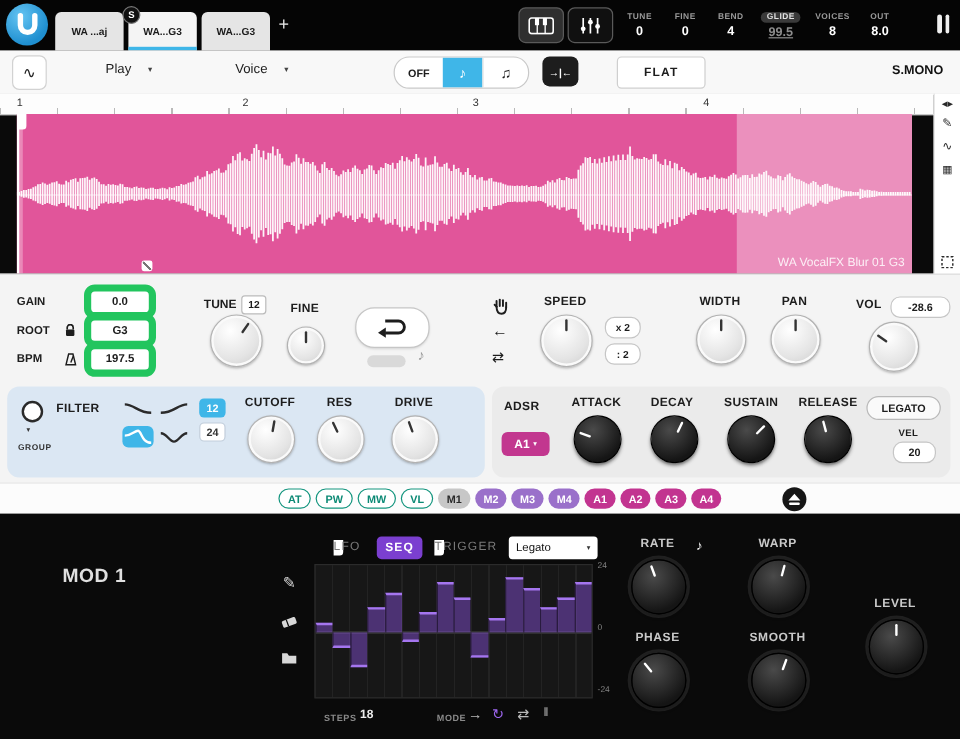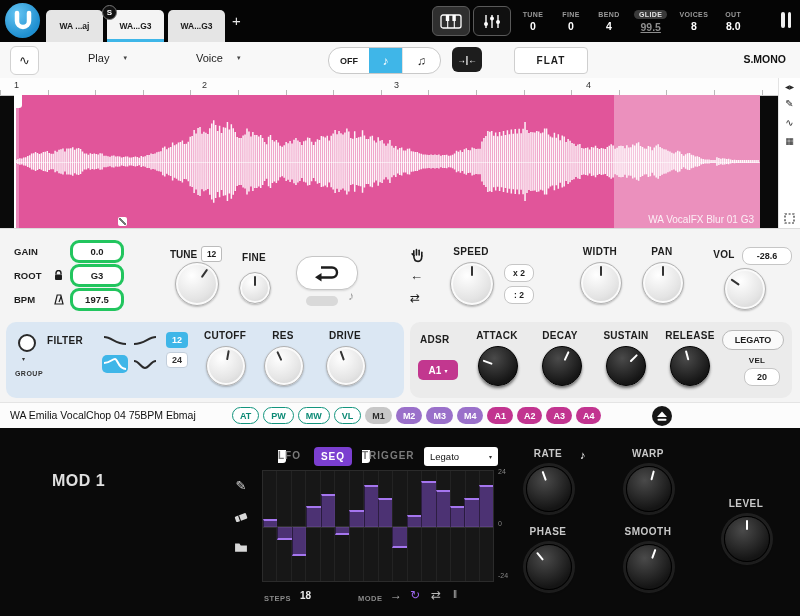--- a/index.html
+++ b/index.html
@@ -66,21 +66,21 @@
   .fhandle{position:absolute;left:104px;bottom:2px;width:9px;height:9px;background:#fff;border-radius:2px;}
   .fhandle::after{content:'';position:absolute;inset:1px;background:linear-gradient(45deg,transparent 42%,#777 42% 58%,transparent 58%);}
   .wmark{position:absolute;right:6px;bottom:3px;color:rgba(255,255,255,.85);font-size:10px;}
 
   
   .midbg{position:absolute;top:228px;left:0;right:0;height:174px;background:#f4f4f4;border-top:1px solid #dcdcdc;}
   .lbl{position:absolute;font-weight:700;color:#1d1d1d;text-align:center;font-size:10px;letter-spacing:.3px;}
   .ctlrow{position:absolute;left:14px;display:flex;align-items:center;gap:5px;height:18px;}
   .ctlrow .t{width:33px;font-size:9.5px;font-weight:700;color:#1d1d1d;}
   .ctlrow .ic{width:13px;display:flex;justify-content:center;}
-  .ibox{background:#fff;border:3px solid #22c55e;border-radius:9px;font-size:9.5px;font-weight:700;color:#1d1d1d;
+  .ibox{background:#fff;border:6px solid #22c55e;border-radius:9px;font-size:9.5px;font-weight:700;color:#1d1d1d;
        display:flex;align-items:center;justify-content:center;width:48px;height:17px;}
   .vbox{position:absolute;background:#fff;border:1px solid #c6c6c6;border-radius:8px;font-size:9px;font-weight:700;
        color:#1d1d1d;display:flex;align-items:center;justify-content:center;}
   .tbadge{width:19px;height:14px;background:#fff;border:1px solid #bbb;border-radius:3px;font-size:8.5px;font-weight:700;
        display:flex;align-items:center;justify-content:center;}
   .hdr{position:absolute;display:flex;align-items:center;justify-content:center;gap:4px;font-size:10px;font-weight:700;color:#1d1d1d;}
   .loopbtn{position:absolute;left:296px;top:256px;width:60px;height:32px;background:#fff;border:1px solid #c6c6c6;
        border-radius:16px;display:flex;align-items:center;justify-content:center;box-shadow:0 1px 2px rgba(0,0,0,.12);}
   .graypill{position:absolute;left:306px;top:296px;width:32px;height:10px;background:#d9d9d9;border-radius:5px;}
   .gnote{position:absolute;left:348px;top:289px;color:#9b9b9b;font-size:12px;}
@@ -127,35 +127,35 @@
   .psrc{border:1.5px solid #13957e;color:#0c8a75;background:#fff;}
   .pm1{background:#c7c7c7;color:#2a2a2a;}
   .pm{background:#9a70ca;color:#fff;}
   .pa{background:#c23490;color:#fff;}
   .eject{position:absolute;left:652px;top:3px;width:20px;height:20px;border-radius:50%;background:#161616;
        display:flex;align-items:center;justify-content:center;}
 
   
   .mod{position:absolute;top:428px;left:0;right:0;height:188px;background:#0a0a0a;}
   .modtitle{position:absolute;left:52px;top:44px;font-size:16px;font-weight:700;color:#e0e0e0;letter-spacing:.5px;}
-  .mtab{position:absolute;font-size:10px;font-weight:700;color:#7a7a7a;letter-spacing:1px;}
+  .mtab{position:absolute;font-size:10px;font-weight:400;color:#7a7a7a;letter-spacing:1px;}
   .seqtab{position:absolute;left:314px;top:19px;width:38px;height:19px;background:#7b3fd0;border-radius:4px;color:#fff;
        font-size:10px;font-weight:700;display:flex;align-items:center;justify-content:center;letter-spacing:1px;}
   .trigdd{position:absolute;left:424px;top:19px;width:74px;height:19px;background:#fff;border-radius:3px;
        display:flex;align-items:center;justify-content:space-between;padding:0 6px;box-sizing:border-box;}
   .trigdd .tv{font-size:9.5px;color:#111;}
   .trigdd .caret{font-size:6px;color:#333;}
   .toolcol{position:absolute;left:232px;top:50px;display:flex;flex-direction:column;gap:18px;align-items:center;width:18px;}
   .toolcol .pen{color:#d8d8d8;font-size:13px;}
   .seqgrid{position:absolute;left:262px;top:42px;width:232px;height:112px;background-color:#171717;border:1px solid #2b2b2b;box-sizing:border-box;
        background-image:linear-gradient(to bottom,transparent 55px,#303030 55px,#303030 57px,transparent 57px),
        repeating-linear-gradient(to right,transparent 0 13.5px,#232323 13.5px 14.5px);}
   .seqbar{position:absolute;background:rgba(134,80,216,.48);box-sizing:border-box;border-left:1px solid rgba(0,0,0,.45);}
   .axis{position:absolute;left:498px;font-size:7px;color:#858585;}
-  .mfoot{position:absolute;font-size:7.5px;font-weight:700;color:#8a8a8a;letter-spacing:.5px;}
+  .mfoot{position:absolute;font-size:7.5px;font-weight:700;color:#8a8a8a;letter-spacing:.5px;margin-left:6px;}
   .stepsval{position:absolute;left:300px;top:162px;font-size:10px;font-weight:700;color:#ececec;}
   .modeic{position:absolute;font-size:12px;color:#b9b9b9;}
   .modeic.on{color:#9d66ef;}
   .dlbl{position:absolute;font-weight:700;color:#c9c9c9;text-align:center;font-size:10px;letter-spacing:.5px;}
   .rnote{position:absolute;left:580px;top:21px;color:#fff;font-size:11px;}
 </style>
 </head>
 <body>
 
 <div class="app">
@@ -445,21 +445,20 @@
     <div class="lbl" style="left:250px;top:8px;width:60px">RELEASE</div>
     <div class="knob d k38" style="left:260px;top:24px;--rot:-15deg">
         <div class="ptr"></div>
       </div>
     <div class="legato">LEGATO</div>
     <div class="lbl" style="right:20px;top:34px;width:30px;font-size:8px">VEL</div>
     <div class="vbox" style="right:12px;top:46px;width:34px;height:16px">20</div>
   </div>
 
   <div class="status">
-    <div class="preset">WA Emilia VocalChop 04 75BPM Ebmaj</div>
     <div class="pills">
       <div class="pill psrc">AT</div>
       <div class="pill psrc">PW</div>
       <div class="pill psrc">MW</div>
       <div class="pill psrc">VL</div>
       <div class="pill pm1">M1</div>
       <div class="pill pm">M2</div>
       <div class="pill pm">M3</div>
       <div class="pill pm">M4</div>
       <div class="pill pa">A1</div>

